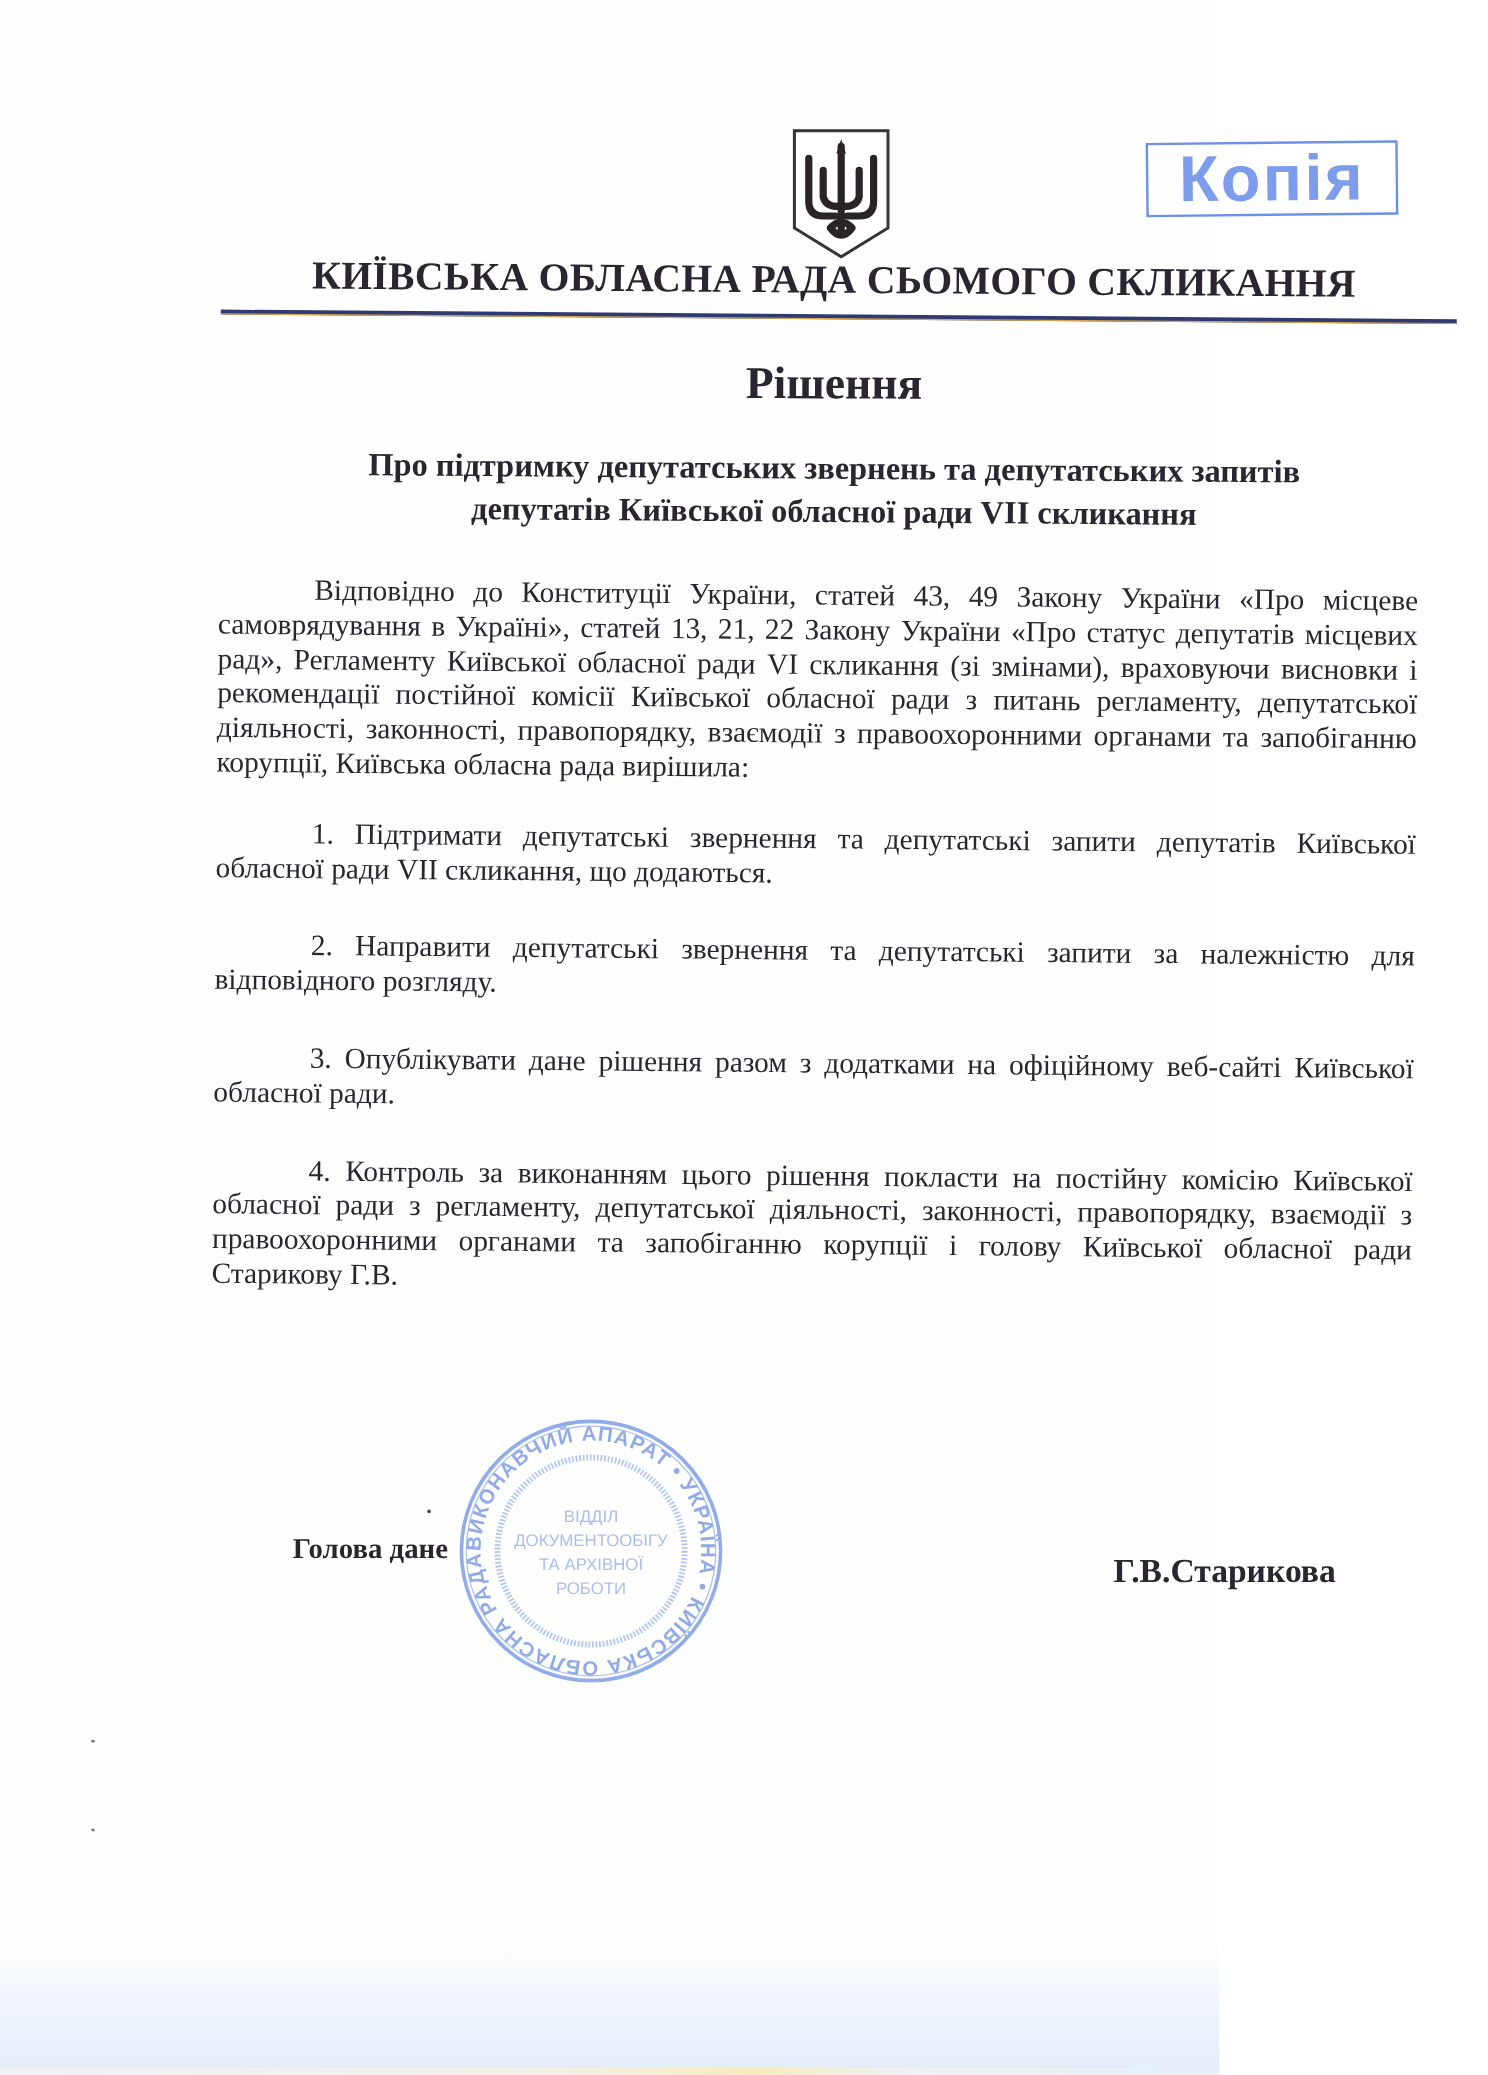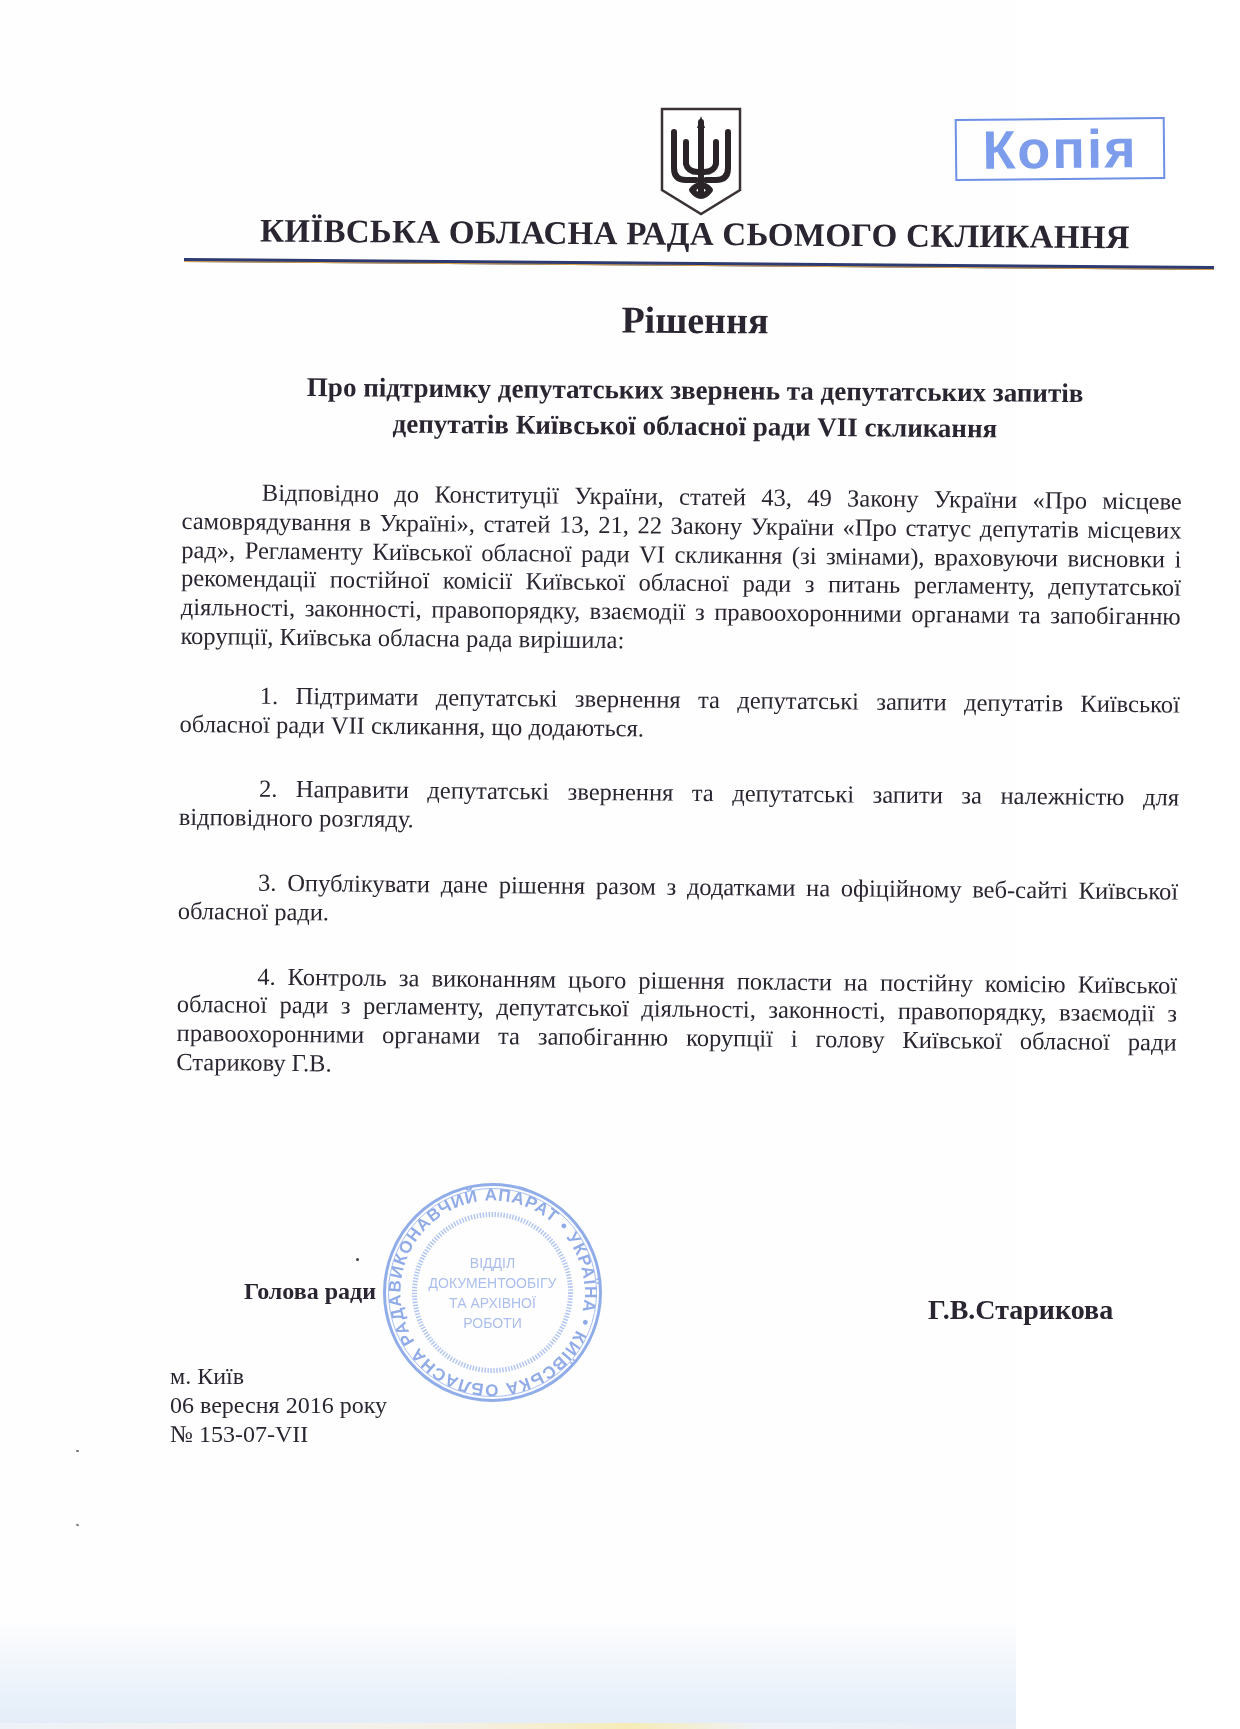--- a/index.html
+++ b/index.html
@@ -223,27 +223,22 @@
     </text>
     <g font-family="Liberation Sans, DejaVu Sans, sans-serif" font-size="14" fill="#9cb3ea" text-anchor="middle">
       <text x="112.5" y="88">ВІДДІЛ</text>
       <text x="112.5" y="108">ДОКУМЕНТООБІГУ</text>
       <text x="112.5" y="128">ТА АРХІВНОЇ</text>
       <text x="112.5" y="148">РОБОТИ</text>
     </g>
   </svg>
 
   <div class="sign-dot"></div>
-  <div class="sign-role">Голова ради</div>
+  <div class="sign-role">Голова дане</div>
   <div class="sign-name">Г.В.Старикова</div>
 
-  <div class="meta">
-    <div>м. Київ</div>
-    <div>06 вересня 2016 року</div>
-    <div>№ 153-07-VII</div>
-  </div>
 
   <div class="speck" style="left:76px; top:1450px;"></div>
   <div class="speck" style="left:76px; top:1524px; transform:rotate(35deg);"></div>
 
   <div class="scan-tint"></div>
   <div class="scan-edge"></div>
 </div>
 
 </body></html>

